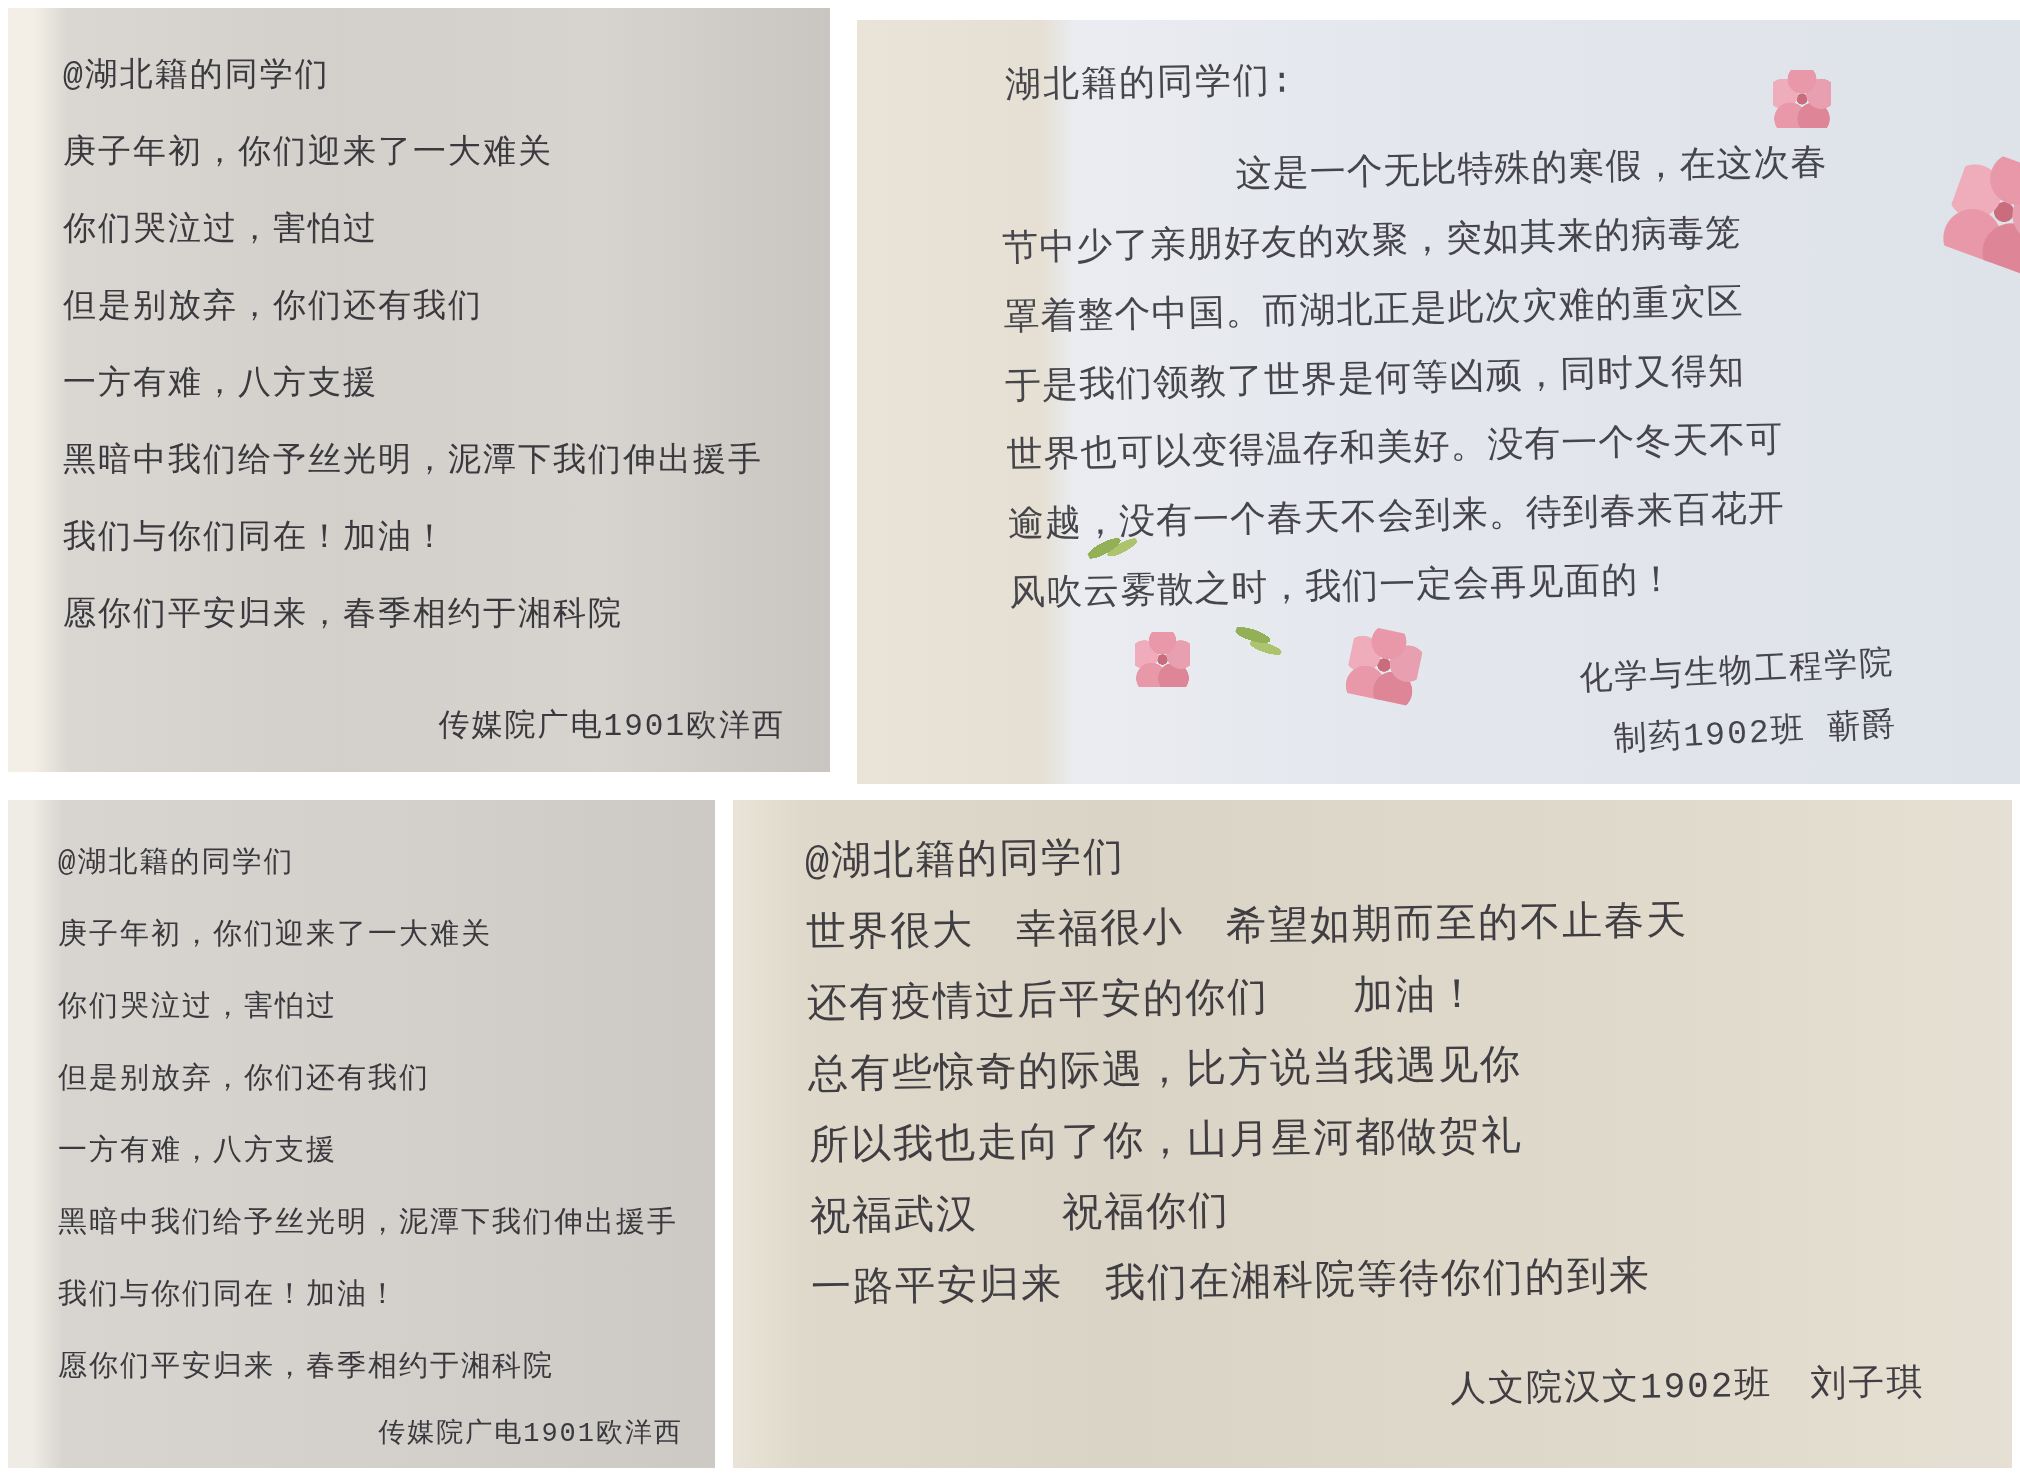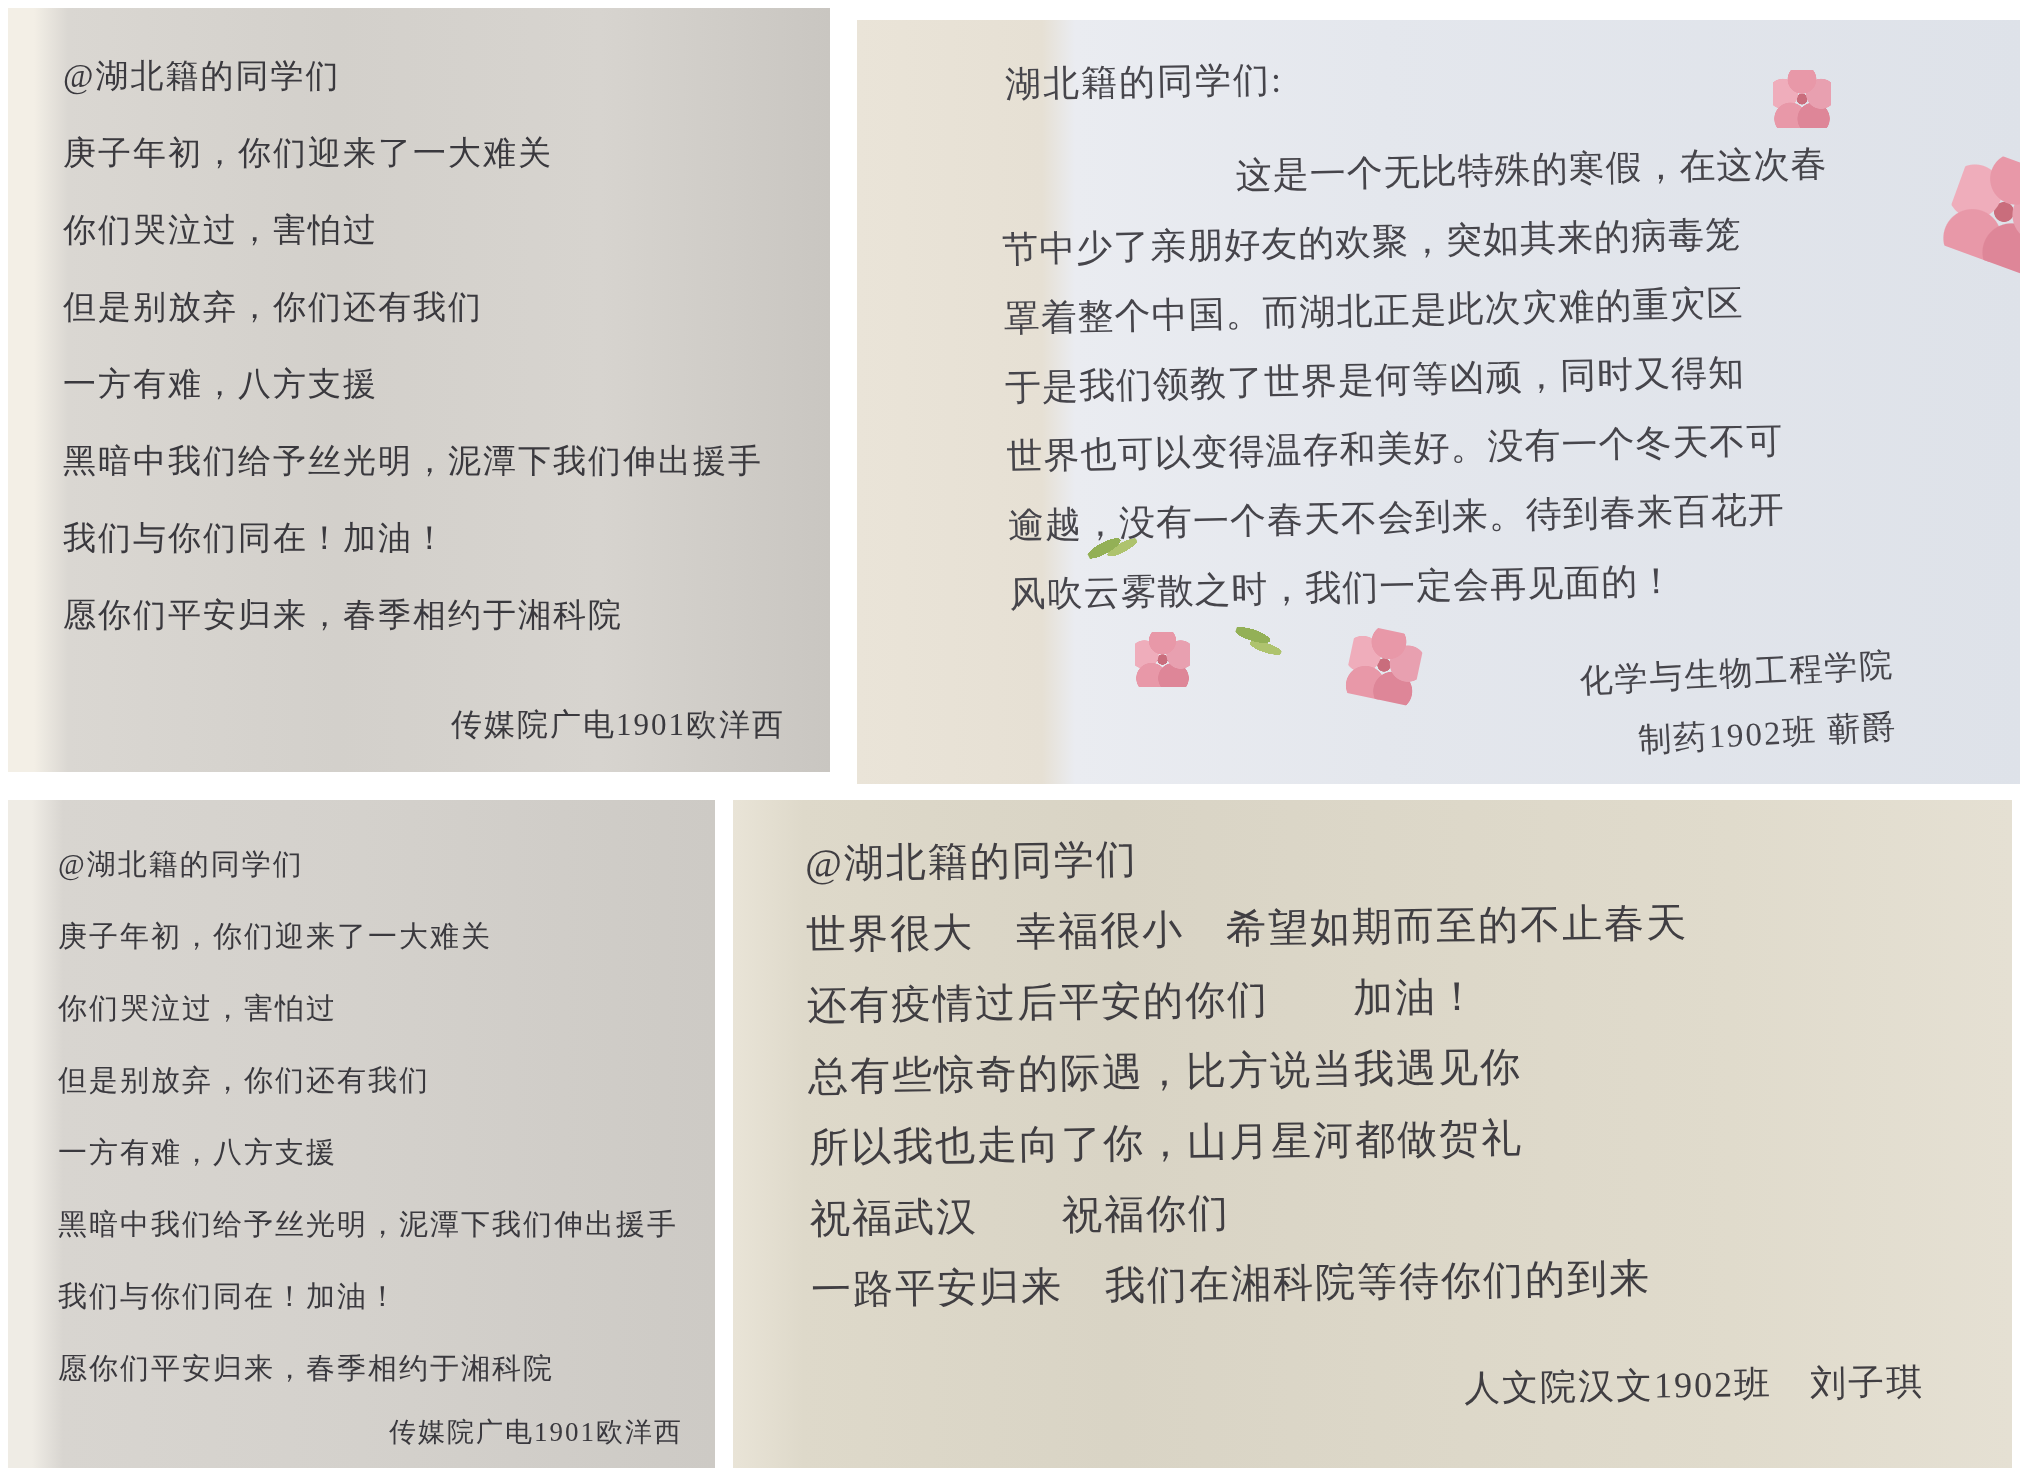--- a/index.html
+++ b/index.html
@@ -1,17 +1,17 @@
 <!DOCTYPE html>
 <html><head>
 <meta charset="utf-8">
 <style>
   html,body{margin:0;padding:0;background:#ffffff;}
   .canvas{position:relative;width:2020px;height:1476px;background:#ffffff;overflow:hidden;
-          font-family:Liberation Serif, serif;}
+          font-family:Liberation Mono, monospace;}
   .photo{position:absolute;overflow:hidden;}
   .photo-tl{left:8px;top:8px;width:822px;height:764px;
     background:linear-gradient(90deg,#f3efe6 0,#f3efe6 26px,#dad7d2 60px,#d3d0cb 40%,#d7d4cf 72%,#c9c6c1 100%);}
   .photo-tr{left:845px;top:8px;width:1167px;height:764px;
     background:linear-gradient(90deg,#eae4d8 0,#e6e0d4 185px,#eaecf1 218px,#e4e7ed 45%,#dee2e9 100%);}
   .photo-bl{left:8px;top:800px;width:707px;height:668px;
     background:linear-gradient(90deg,#efece5 0,#efece5 24px,#d8d5d0 55px,#d4d1cc 50%,#cdcac5 100%);}
   .photo-br{left:733px;top:800px;width:1279px;height:668px;
     background:linear-gradient(90deg,#e9e4d7 0,#ded9ca 70px,#d9d4c5 30%,#e0dbcc 78%,#e5e0d3 100%);}
 

